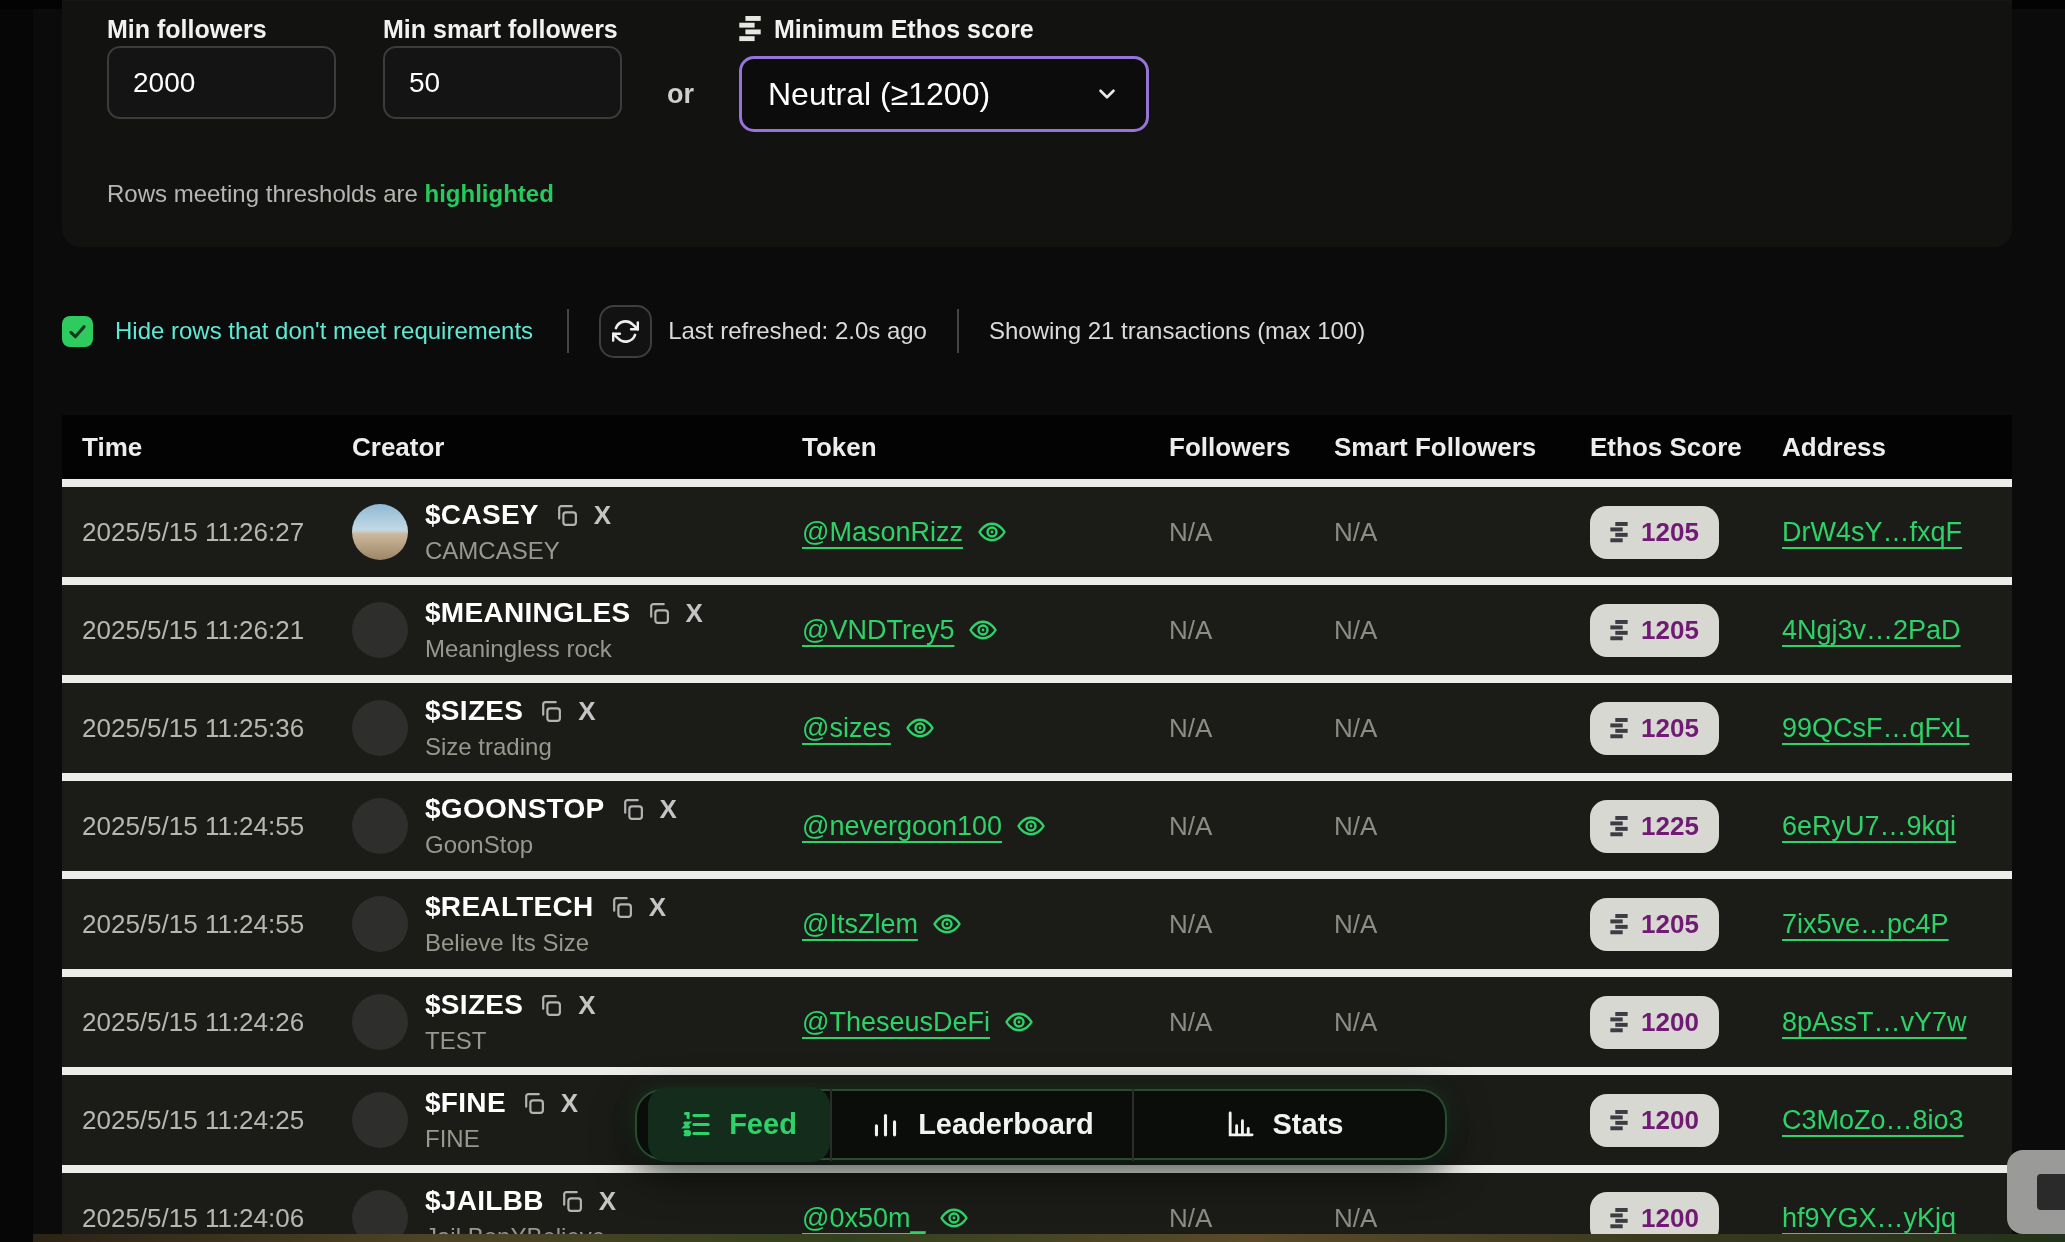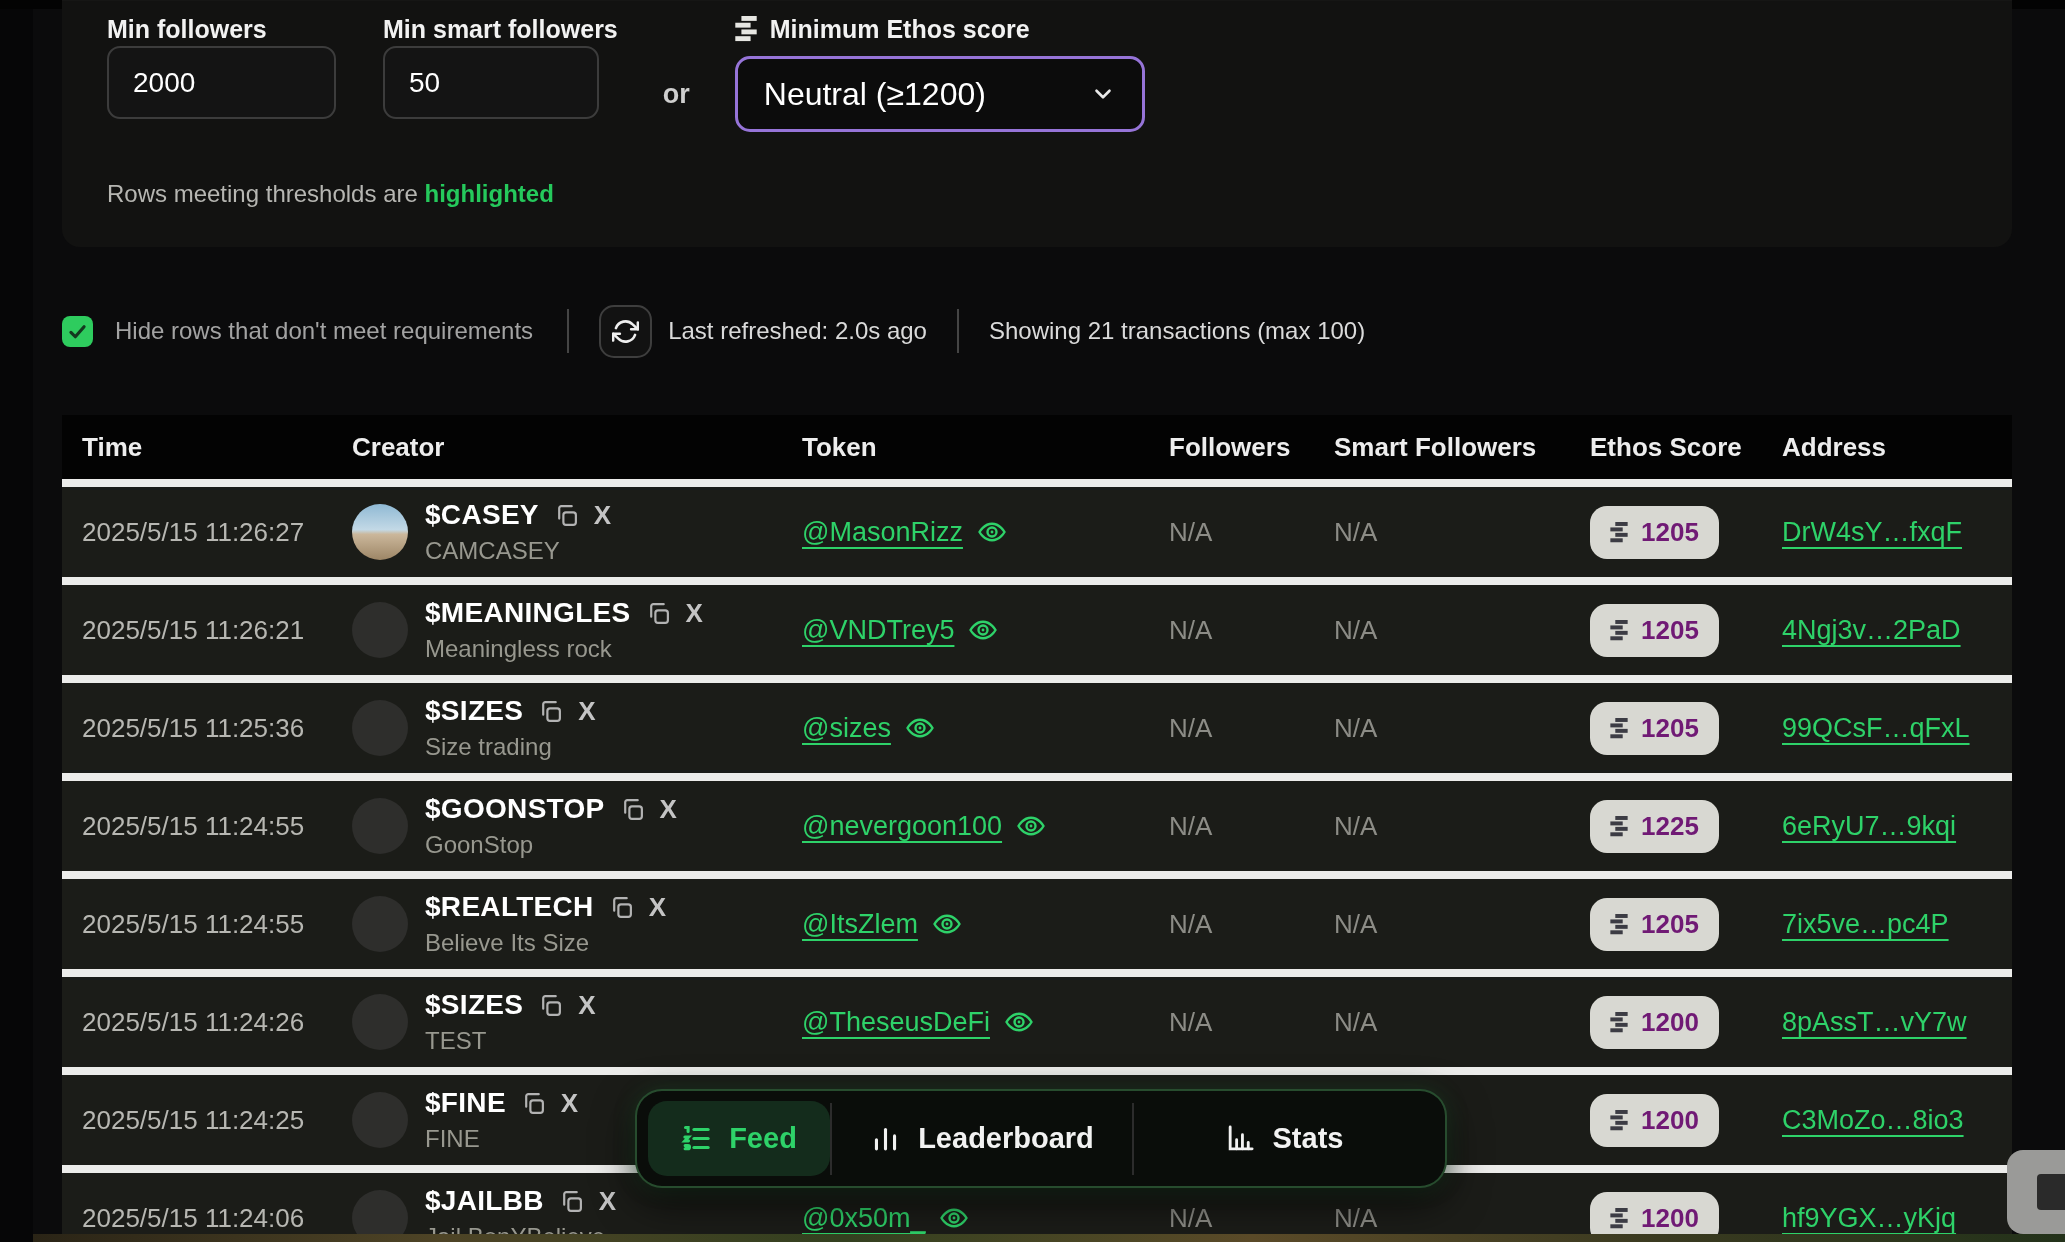--- a/index.html
+++ b/index.html
@@ -23,41 +23,41 @@
   }
   .filter-row { display:flex; align-items:flex-start; }
   .fgroup { display:flex; flex-direction:column; }
   .flabel { font-size:25px; font-weight:600; color:#f2f2f2; display:flex; align-items:center; gap:13px; height:34px; }
   .finput {
     width:229px; height:73px; background:#141414;
     border:2px solid #3c3c3c; border-radius:13px; color:#fff;
     font-size:28px; padding:0 24px; font-family:"Liberation Sans", sans-serif;
   }
   .g2 { margin-left:47px; }
-  .g2 .finput { width:216px; }
+  .g2 .finput { width:239px; }
   .or-label { font-size:27px; color:#cfcfcf; font-weight:600; align-self:flex-end; margin:0 0 22px 45px; }
   .g-ethos { margin-left:45px; }
   .ethos-select {
     margin-top:10px; width:410px; height:76px; background:#0c0c0c;
     border:3.5px solid #9674d8; border-radius:15px; color:#fff;
     font-size:32px; padding:0 26px; display:flex; align-items:center; justify-content:space-between;
     cursor:pointer;
   }
   .ethos-ico { width:22px; height:26px; }
   .note { margin-top:48px; font-size:24px; color:#b6b6b2; }
   .note b { color:#25c95c; font-weight:700; }
 
   
   .controls { display:flex; align-items:center; margin-top:57px; height:54px; }
   .checkbox {
     width:31px; height:31px; border-radius:8px; background:#2ecc5e;
     display:flex; align-items:center; justify-content:center; cursor:pointer; flex:0 0 auto;
   }
   .checkbox svg { width:21px; height:21px; }
-  .chk-label { font-size:24px; color:#a3a3a3; margin-left:22px; }
+  .chk-label { font-size:24px; color:#5eead4; margin-left:22px; }
   .vdiv { width:2px; height:44px; background:#454545; margin:0 30px; }
   .vdiv.first { margin-left:34px; }
   .refresh-btn {
     width:53px; height:53px; border-radius:15px; background:#121212;
     border:2px solid #3e3e3e; display:flex; align-items:center; justify-content:center; cursor:pointer;
   }
   .refresh-btn svg { width:27px; height:27px; }
   .meta-text { font-size:24px; color:#dadada; margin-left:16px; }
   .showing-text { font-size:24px; color:#dadada; }
 
@@ -89,21 +89,21 @@
   .c-na { font-size:26px; color:#8c8c86; }
   .ethos-badge {
     display:inline-flex; align-items:center; gap:13px;
     background:#d8d8d2; border-radius:17px; padding:11px 20px;
   }
   .ethos-badge .ethos-ico { width:18px; height:21px; }
   .ethos-badge b { font-size:26px; color:#701a75; font-weight:700; }
 
   
   .floating-nav {
-    position:absolute; left:635px; top:1089px; width:812px; height:99px;
+    position:absolute; left:635px; top:1089px; width:812px; height:71px;
     background:#0a0d0a; border-radius:27px;
     border:2px solid rgba(86,180,106,0.38);
     box-shadow:0 0 22px rgba(40,140,70,0.22), 0 14px 40px rgba(0,0,0,0.65);
     display:flex; align-items:center; padding:11px;
   }
   .nav-tab { display:flex; align-items:center; justify-content:center; gap:17px; cursor:pointer; }
   .tab-feed {
     width:182px; height:75px; border-radius:19px; background:#142c1c;
     color:#2ed269; flex:0 0 auto;
   }

